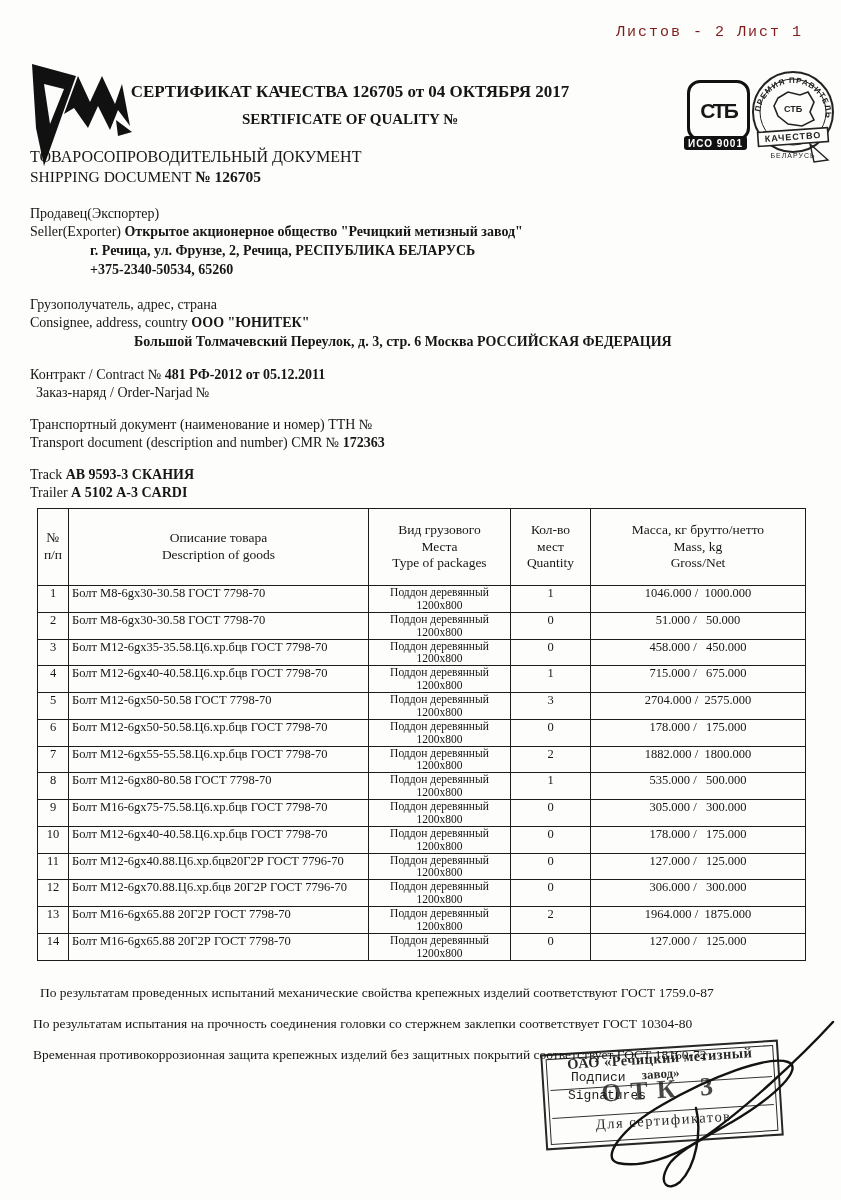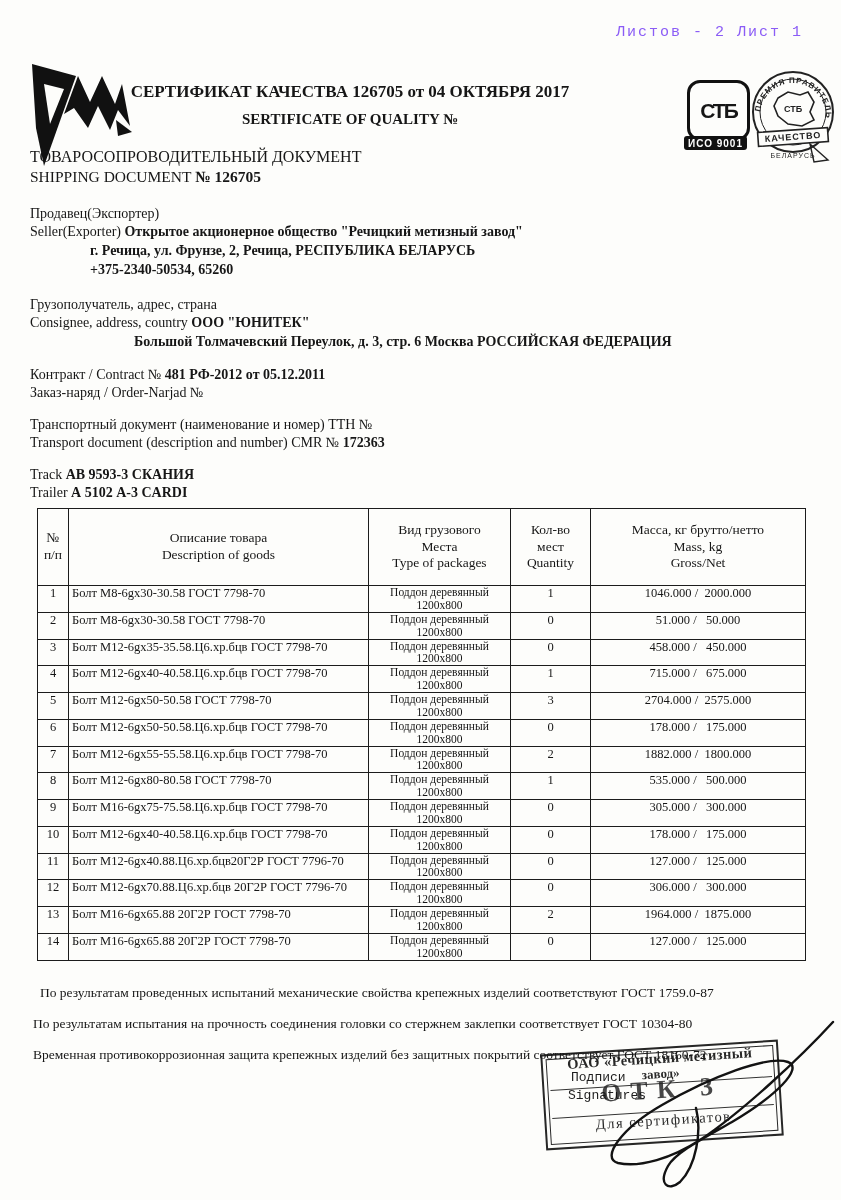--- a/index.html
+++ b/index.html
@@ -3,21 +3,21 @@
 <meta charset="utf-8">
 <style>
   html,body{margin:0;padding:0;background:#e8e8e6;}
   .page{position:relative;width:841px;height:1200px;margin:0 auto;background:#fdfdfb;
         font-family:"Liberation Serif",serif;color:#161616;overflow:hidden;}
   .abs{position:absolute;}
   .mono{font-family:"Liberation Mono",monospace;}
   .b{font-weight:bold;}
   .ctr{text-align:center;}
   
-  .sheet-info{top:24px;right:38px;font-size:15px;letter-spacing:2px;color:#8b5cf6;}
+  .sheet-info{top:24px;right:38px;font-size:15px;letter-spacing:2px;color:#7f1d1d;}
   .title-block{top:82px;left:110px;width:480px;}
   .title-ru{font-size:17px;font-weight:bold;}
   .title-en{font-size:15px;font-weight:bold;margin-top:9px;}
   .doc-ru{top:148px;left:30px;font-size:16px;}
   .doc-en{top:168px;left:30px;font-size:15.5px;}
   
   .logo{top:62px;left:14px;}
   
   .stb-box{top:80px;left:687px;width:57px;height:55px;border:3.5px solid #111;border-radius:13px;
            display:flex;align-items:center;justify-content:center;}
@@ -119,21 +119,21 @@
   <div class="abs ln" style="top:314px;left:30px;">
     <span>Consignee, address, country</span>
     <span class="b">ООО "ЮНИТЕК"</span>
   </div>
   <div class="abs ln b" style="top:333px;left:134px;">Большой Толмачевский Переулок, д. 3, стр. 6 Москва РОССИЙСКАЯ ФЕДЕРАЦИЯ</div>
 
   <div class="abs ln" style="top:366px;left:30px;">
     <span>Контракт / Contract №</span>
     <span class="b">481 РФ-2012 от 05.12.2011</span>
   </div>
-  <div class="abs ln" style="top:384px;left:30px;">Заказ-наряд / Order-Narjad №</div>
+  <div class="abs ln" style="top:384px;left:36px;">Заказ-наряд / Order-Narjad №</div>
 
   <div class="abs ln" style="top:416px;left:30px;">Транспортный документ (наименование и номер) ТТН №</div>
   <div class="abs ln" style="top:434px;left:30px;">
     <span>Transport document (description and number) CMR №</span>
     <span class="b">172363</span>
   </div>
 
   <div class="abs ln" style="top:466px;left:30px;">
     <span>Track</span>
     <span class="b">АВ 9593-3 СКАНИЯ</span>
@@ -180,21 +180,21 @@
     </thead>
     <tbody id="goods-body">
     <tr>
       <td class="c-num">1</td>
       <td class="c-desc">Болт М8-6gx30-30.58 ГОСТ 7798-70</td>
       <td class="c-pkg">
         <div class="pkg1">Поддон деревянный</div>
             <div class="pkg2">1200х800</div>
       </td>
       <td class="c-qty">1</td>
-      <td class="c-mass">1046.000 /  2000.000</td>
+      <td class="c-mass">1046.000 /  1000.000</td>
     </tr>
 
     <tr>
       <td class="c-num">2</td>
       <td class="c-desc">Болт М8-6gx30-30.58 ГОСТ 7798-70</td>
       <td class="c-pkg">
         <div class="pkg1">Поддон деревянный</div>
             <div class="pkg2">1200х800</div>
       </td>
       <td class="c-qty">0</td>

